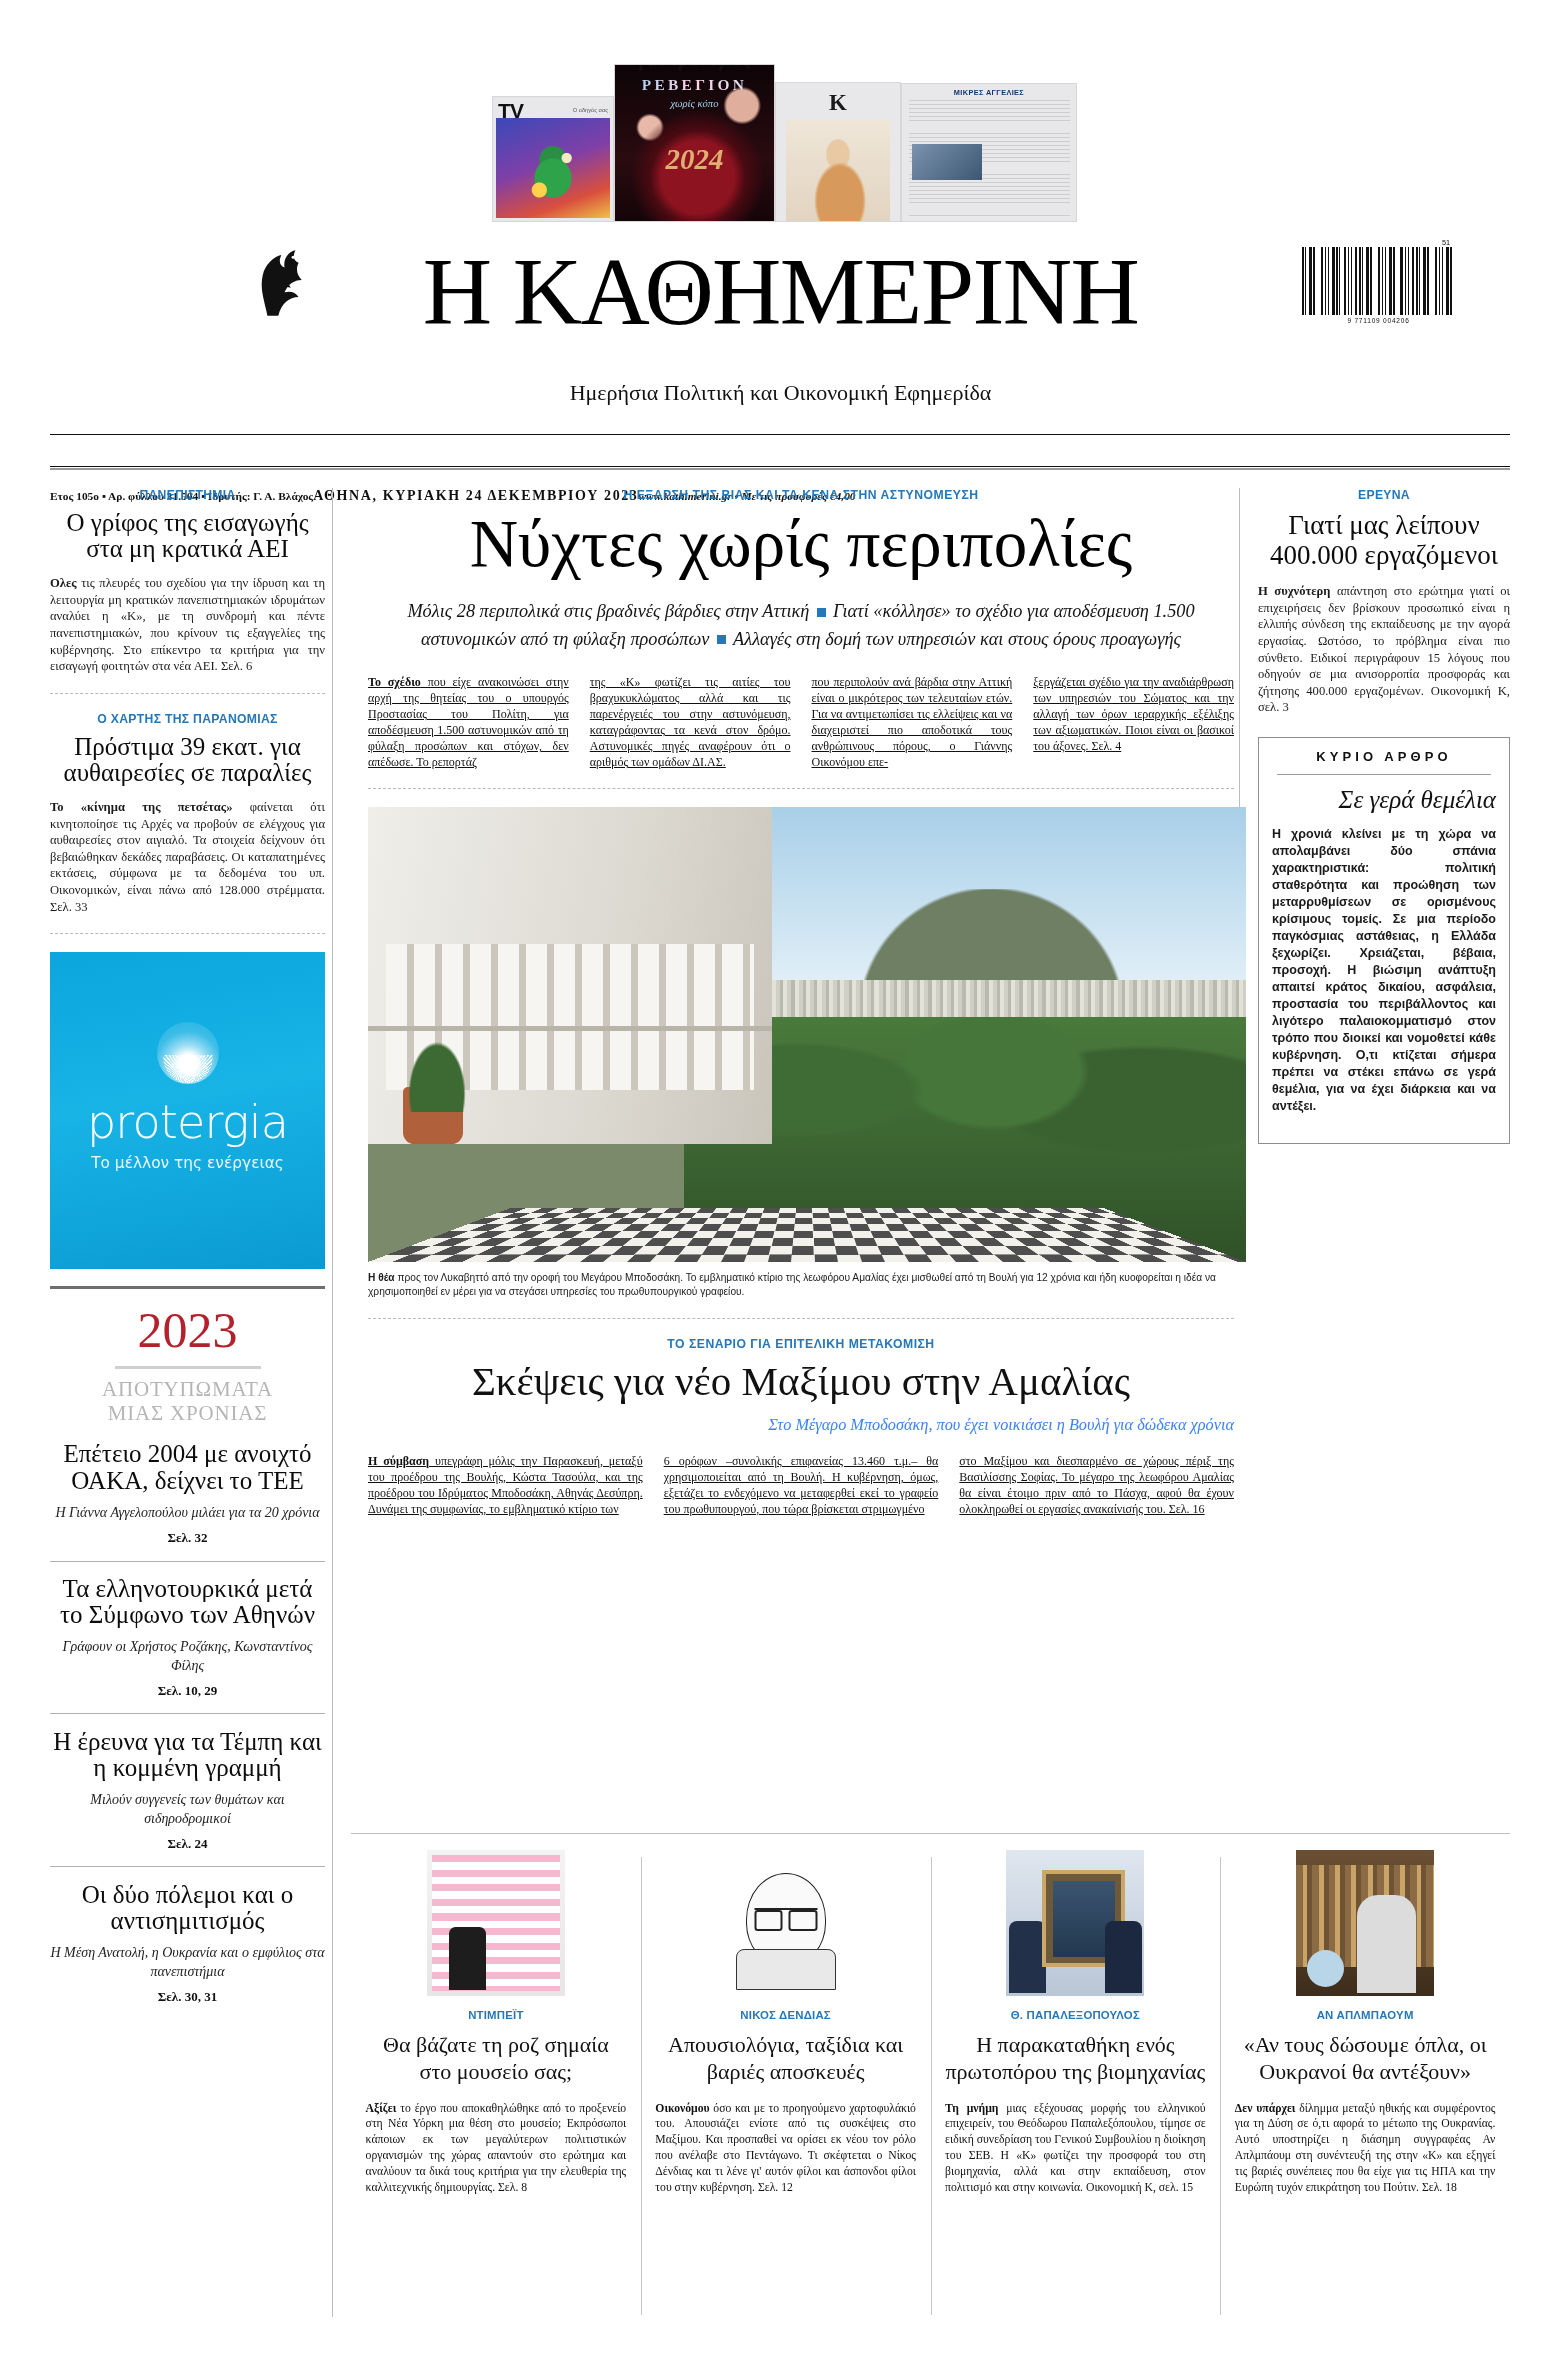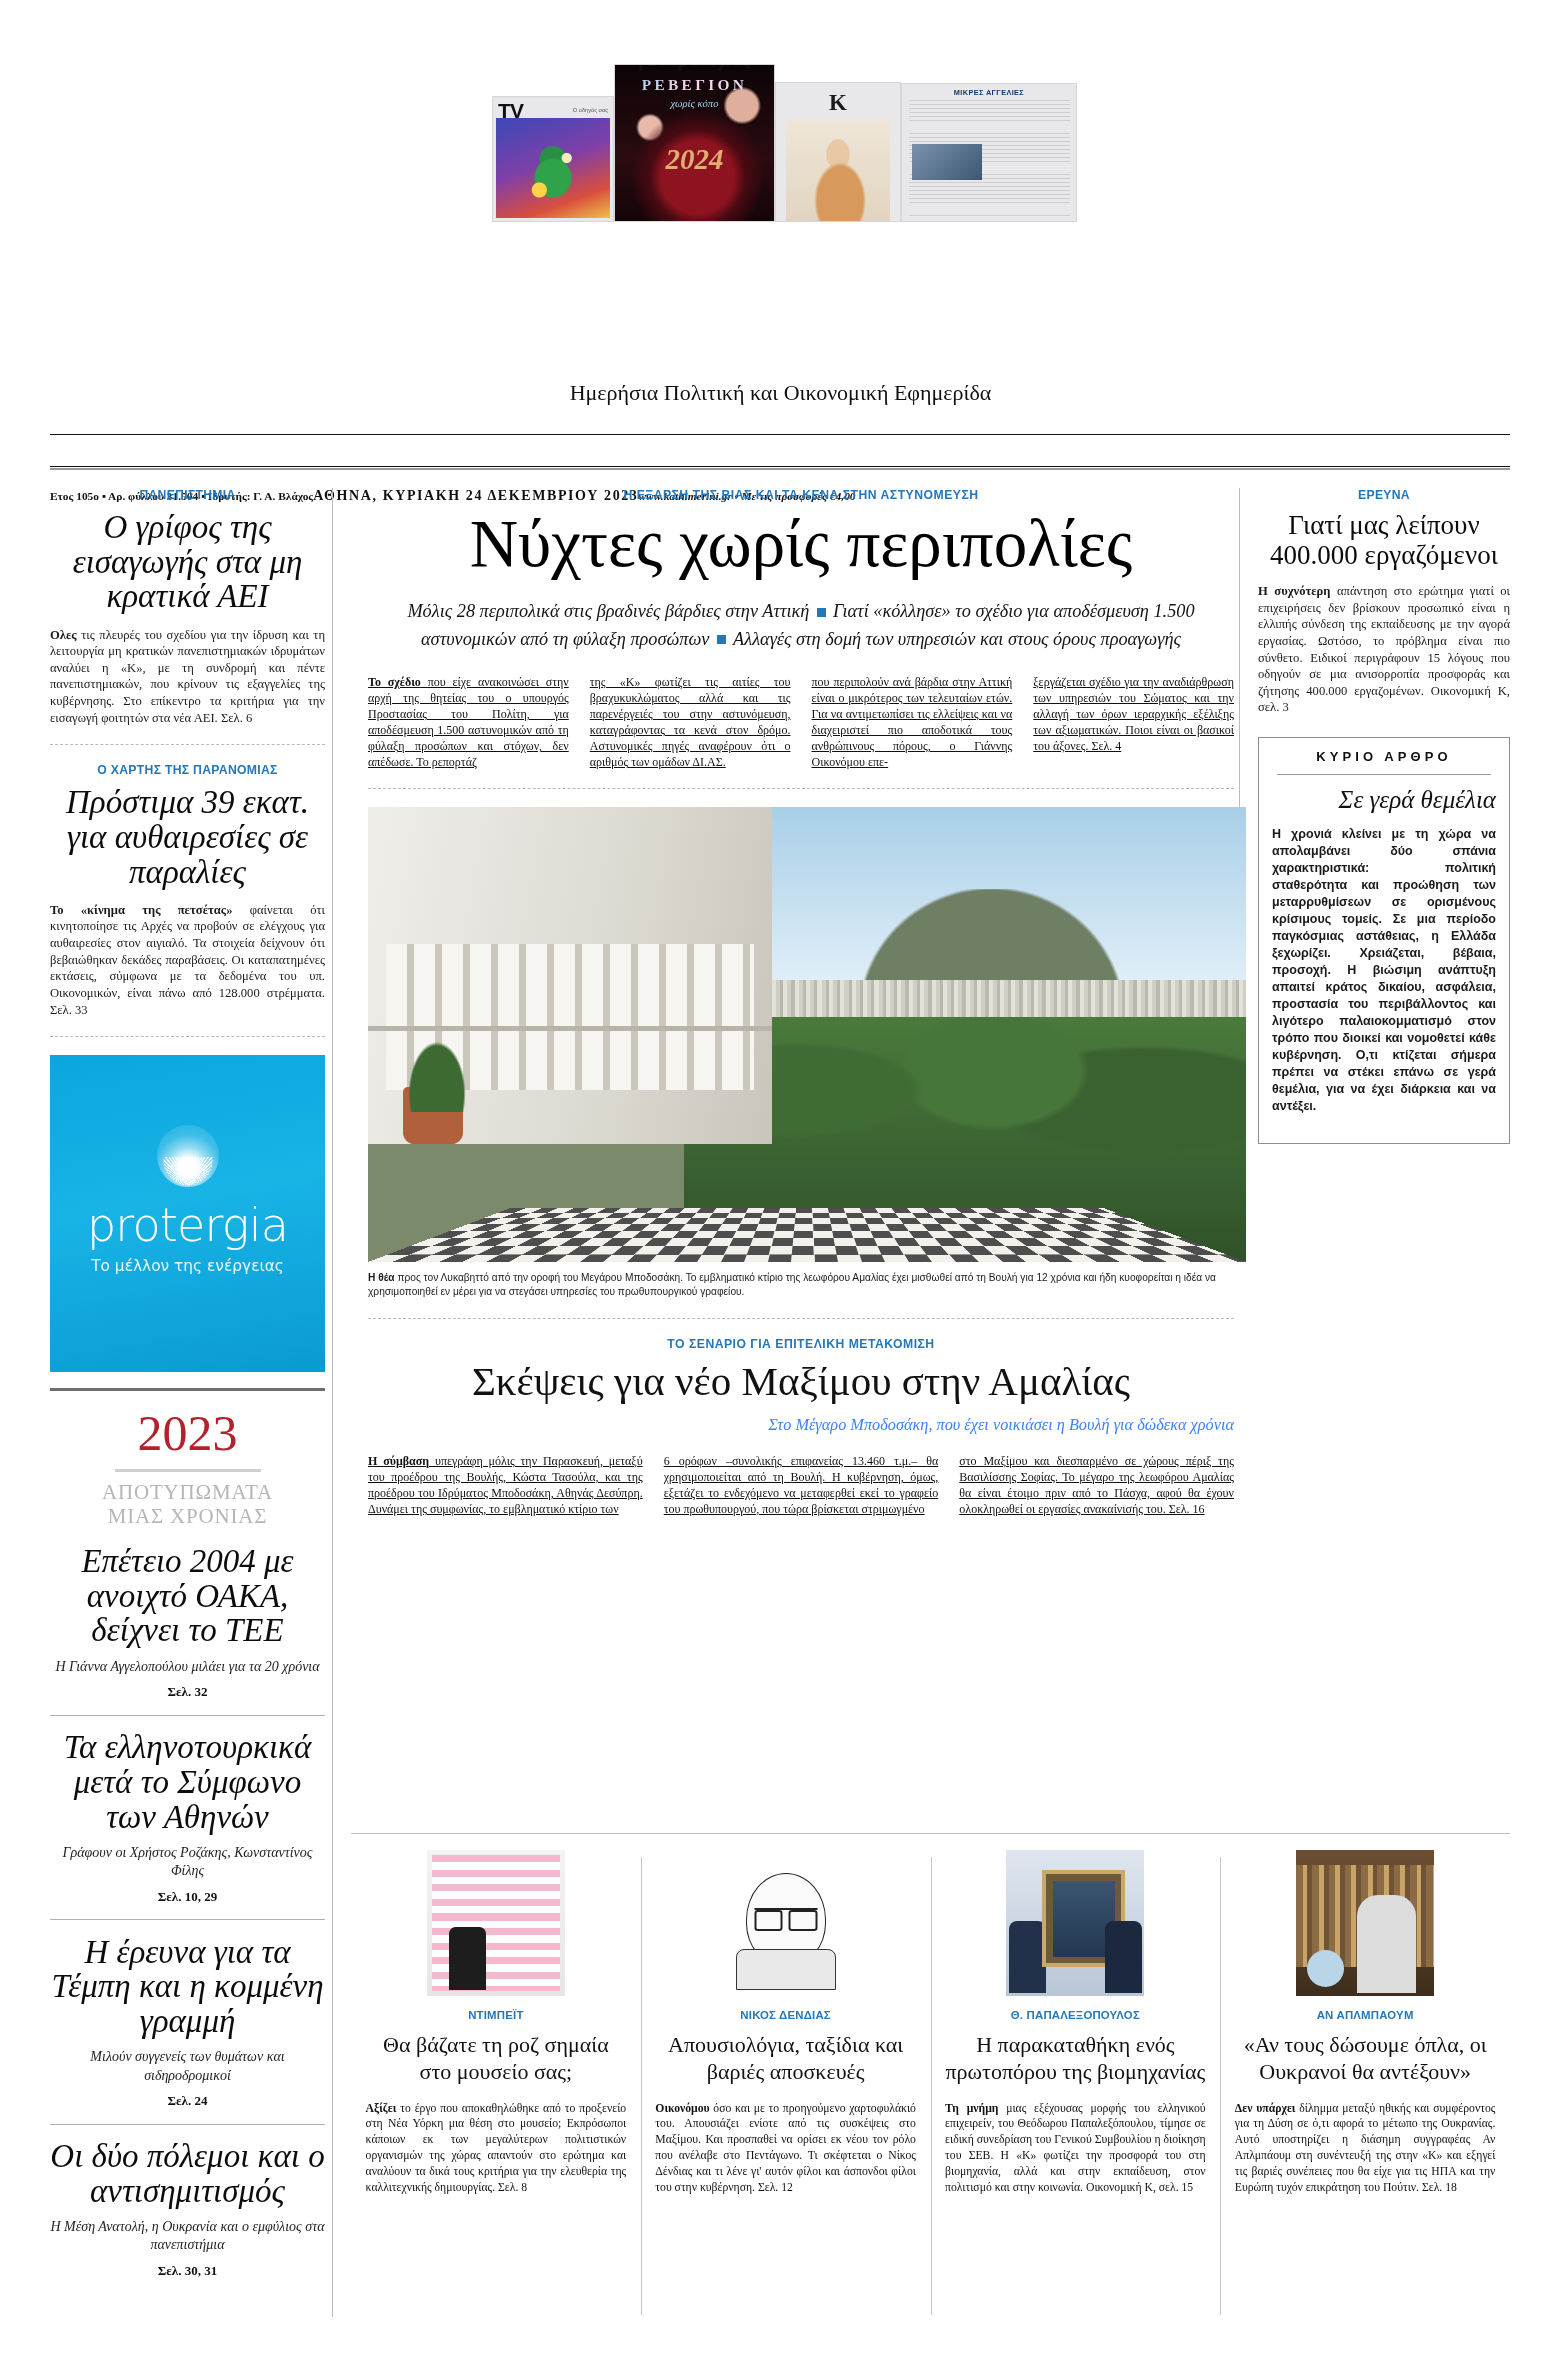--- a/index.html
+++ b/index.html
@@ -82,21 +82,21 @@
   .vrule-1{position:absolute;left:332px;top:488px;width:0.8px;height:1829px;background:#bdbdbd;}
   .vrule-2{position:absolute;left:1239px;top:488px;width:0.8px;height:756px;background:#bdbdbd;}
   .col-main{position:absolute;left:351px;top:488px;width:866px;padding-left:17px;}
   .col-right{position:absolute;left:1258px;top:488px;width:252px;}
 
   
   .kicker{font:700 12.2px "Liberation Sans",sans-serif;color:#2477b8;text-align:center;letter-spacing:0.3px;margin-bottom:8.1px;}
   .kicker.wide{font-size:12.2px;letter-spacing:0.5px;}
 
   .hl{font-weight:400;color:#0c0c0c;text-align:center;line-height:1.05;}
-  .hl-left{font-size:33px;font-style:italic;}
+  .hl-left{font-size:25px;}
   .body-s{font:12.6px/1.32 "Liberation Serif",serif;color:#1a1a1a;text-align:justify;}
   .body-s b{font-weight:700;}
   .dashrule{border:0;border-top:1.6px dashed #b9b9b9;margin:18px 0;}
   .thinrule{border:0;border-top:0.8px solid #b0b0b0;margin:14.6px 0;}
   .thickrule{border:0;border-top:3.3px solid #6e6e6e;margin:16.3px 0;}
 
   
   .lead-block{margin-bottom:4.9px;}
   .lead-block .hl-left{margin:0 0 11.4px;}
 
@@ -225,20 +225,33 @@
       <span class="kk">K</span>
       <span class="fig"></span>
     </div>
     <div class="slot slot-news">
       <span class="nhead">ΜΙΚΡΕΣ ΑΓΓΕΛΙΕΣ</span>
       <span class="lines"></span>
       <span class="photo"></span>
     </div>
   </div>
 
+  <div class="masthead">
+    <svg class="logo-bird" viewBox="0 0 100 100">
+      <path d="M30 92 C26 72 20 58 24 40 C27 26 38 16 48 14 C44 22 46 28 52 30 C50 20 56 10 66 8
+               C62 16 64 22 70 24 C66 32 68 40 74 46 C64 46 56 52 52 62 C60 60 66 62 70 68
+               C58 68 48 76 44 92 Z" fill="#111"></path>
+      <path d="M40 46 C48 44 56 48 60 56 C52 54 44 54 40 46 Z" fill="#111"></path>
+      <circle cx="63" cy="17" r="2" fill="#fff"></circle>
+    </svg>
+    <div class="nameplate">Η ΚΑΘΗΜΕΡΙΝΗ</div>
+    <div class="barcode-top">51</div>
+    <div class="barcode"></div>
+    <div class="barcode-num">9 771109 004206</div>
+  </div>
   <div class="tagline">Ημερήσια Πολιτική και Οικονομική Εφημερίδα</div>
 
   <div class="inforule-top"></div>
   <div class="infobar">
     <span class="left">Ετος 105ο ▪ Αρ. φύλλου 31.504 ▪ Ιδρυτής: Γ. Α. Βλάχος</span>
     <span class="mid">ΑΘΗΝΑ, ΚΥΡΙΑΚΗ 24 ΔΕΚΕΜΒΡΙΟΥ 2023</span>
     <span class="right">www.kathimerini.gr • Με τις προσφορές €4,00</span>
   </div>
   <div class="inforule-bot"></div>
 

